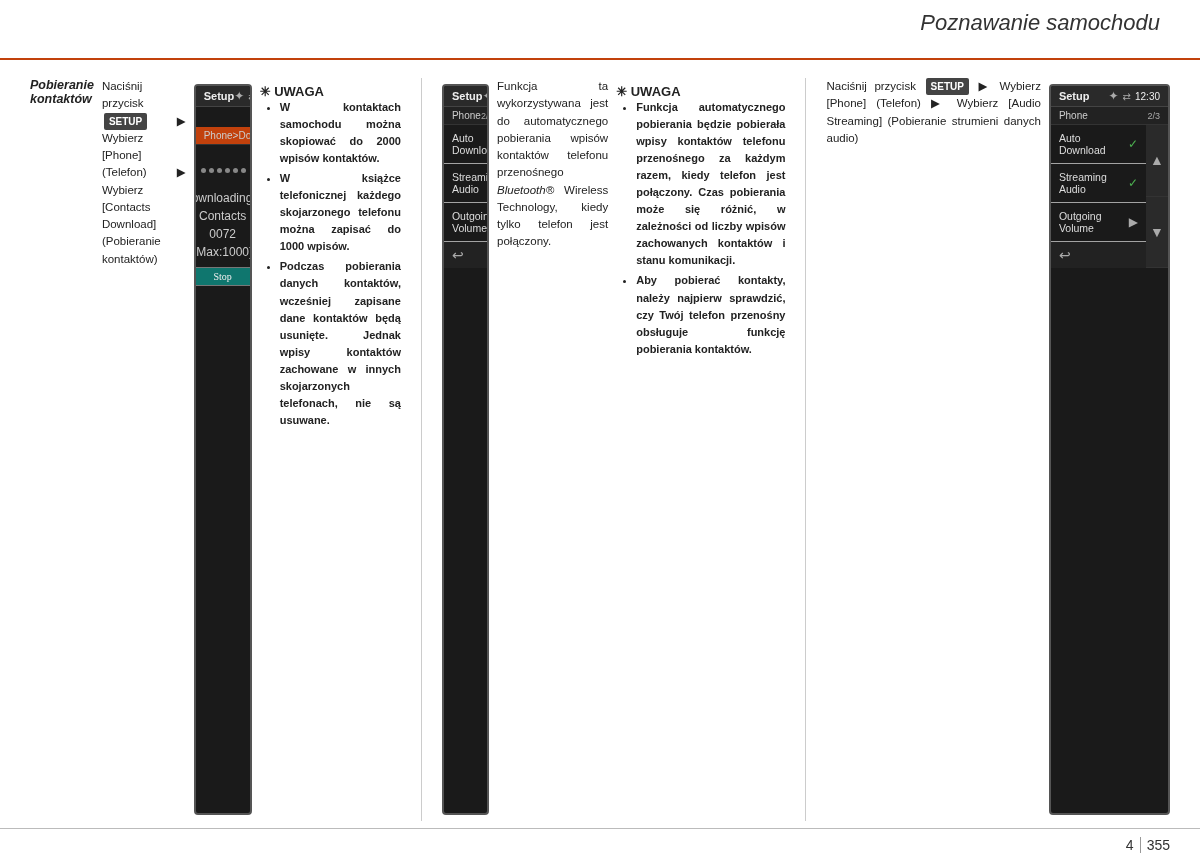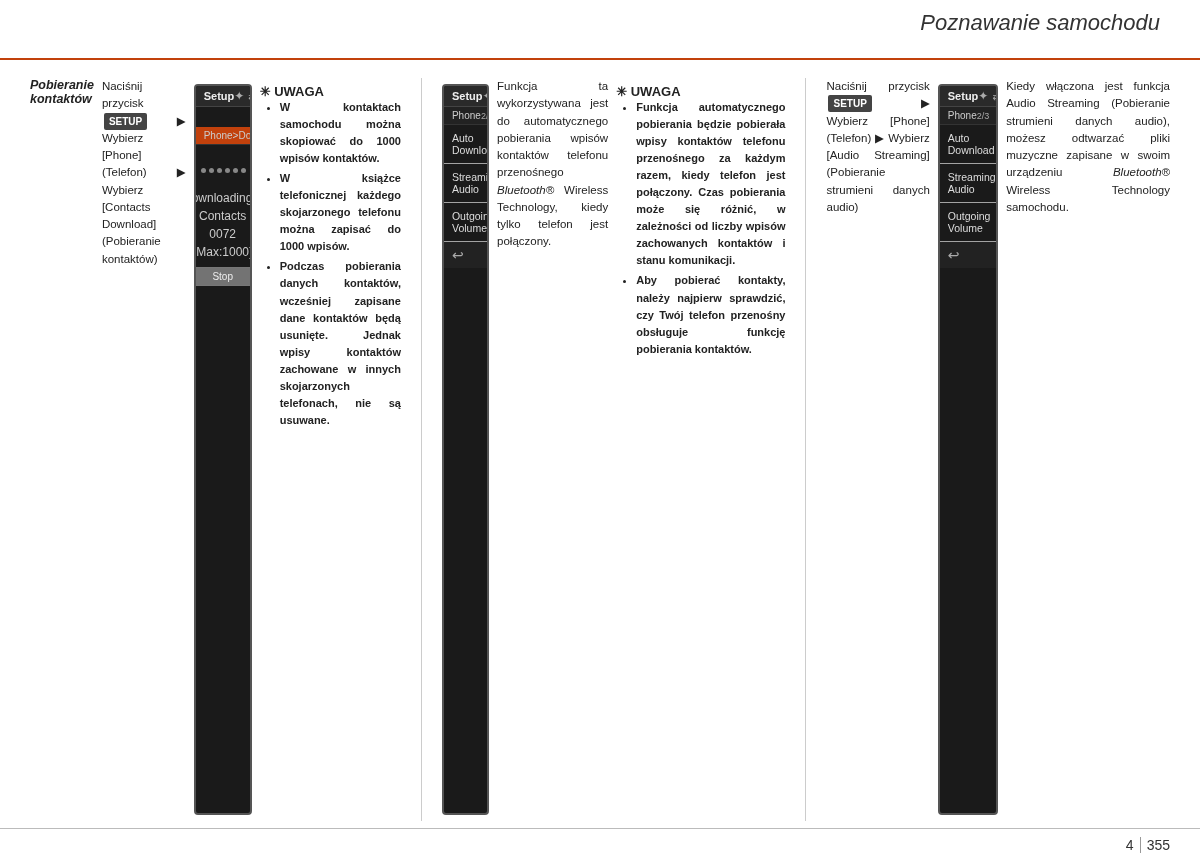--- a/index.html
+++ b/index.html
@@ -158,26 +158,27 @@
     }
 
     .downloading-text {
       color: #ccc;
       font-size: 12px;
       text-align: center;
       line-height: 1.5;
     }
 
     .stop-btn {
-      background: #737373;
+      background: #0f766e;
       color: #eee;
       border: 1px solid #777;
       border-radius: 3px;
       padding: 3px 20px;
       font-size: 10px;
+      font-family: Liberation Serif, serif;
     }
 
     .screen-breadcrumb {
       color: #ccc;
       font-size: 10px;
       padding: 3px 8px;
       background: #c2410c;
       border-bottom: 1px solid #333;
       margin-top: 20px;
     }
@@ -359,21 +360,21 @@
           <div>0072 (Max:1000)</div>
         </div>
         <button class="stop-btn">Stop</button>
       </div>
     </div>
 
 
     <div class="note-section">
       <div class="note-title bold">✳ UWAGA</div>
       <ul class="note-list note-list-bold">
-        <li>W kontaktach samochodu można skopiować do 1000 wpisów kontaktów.</li>
+        <li>W kontaktach samochodu można skopiować do 2000 wpisów kontaktów.</li>
         <li>W książce telefonicznej każdego skojarzonego telefonu można zapisać do 1000 wpisów.</li>
         <li>Podczas pobierania danych kontaktów, wcześniej zapisane dane kontaktów będą usunięte. Jednak wpisy kontaktów zachowane w innych skojarzonych telefonach, nie są usuwane.</li>
       </ul>
     </div>
   </div>
 
   <div class="col-divider"></div>
 
   <div class="col">
 
@@ -484,23 +485,20 @@
             <span class="back-icon">↩</span>
           </div>
         </div>
         <div class="screen-scroll">
           <div class="scroll-arrow">▲</div>
           <div class="scroll-arrow">▼</div>
         </div>
       </div>
     </div>
 
-    <div class="section-text">
-      Kiedy włączona jest funkcja Audio Streaming (Pobieranie strumieni danych audio), możesz odtwarzać pliki muzyczne zapisane w swoim urządzeniu <em>Bluetooth®</em> <span>Wireless</span> Technology samochodu.
-    </div>
   </div>
 
 </div>
 
 <div class="page-footer">
   <span class="page-number">4</span>
   <div class="page-num-separator"></div>
   <span class="page-number">355</span>
 </div>
 

